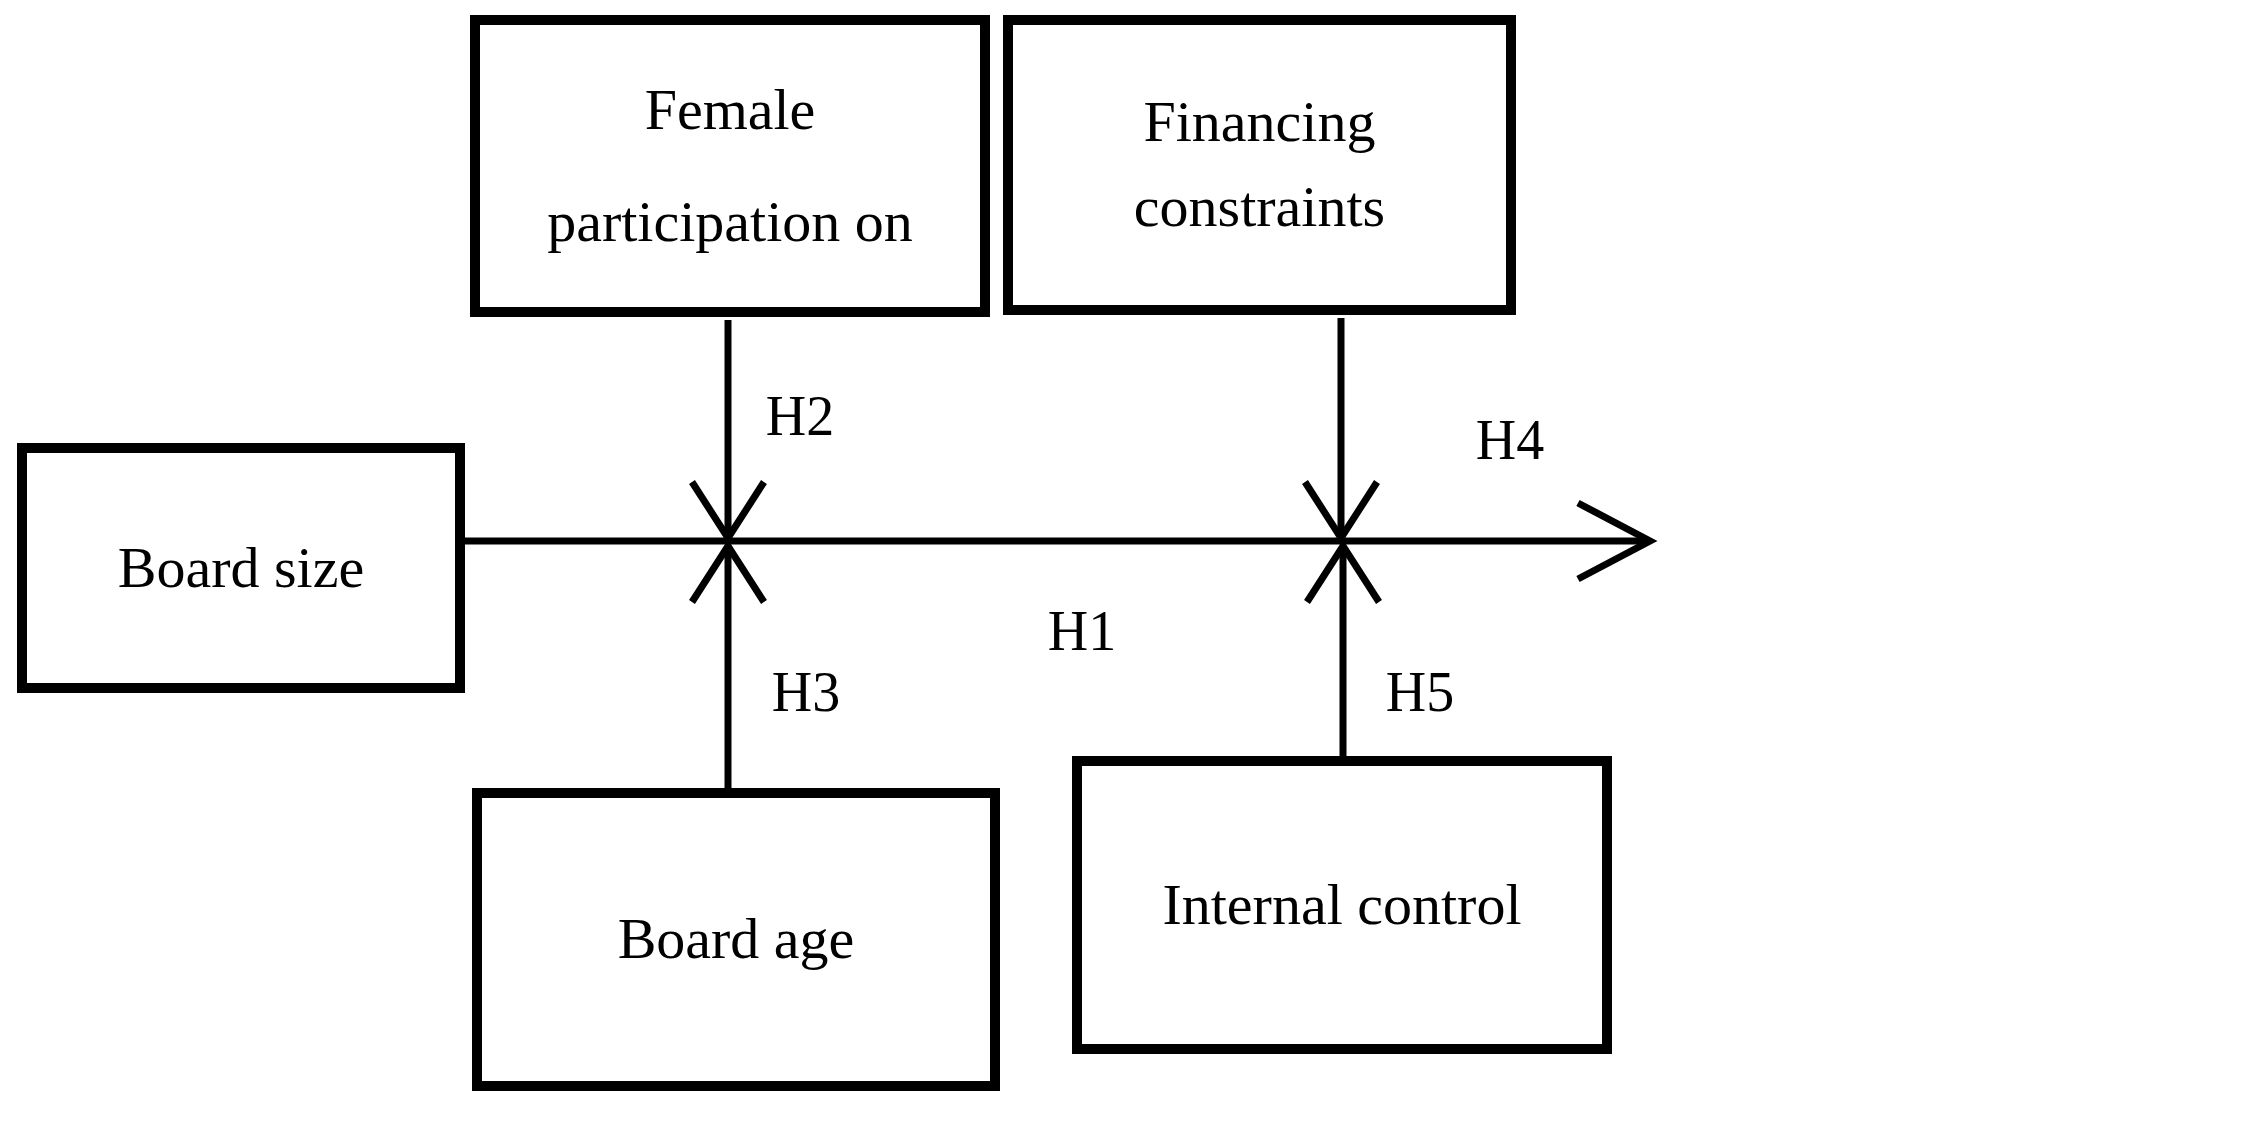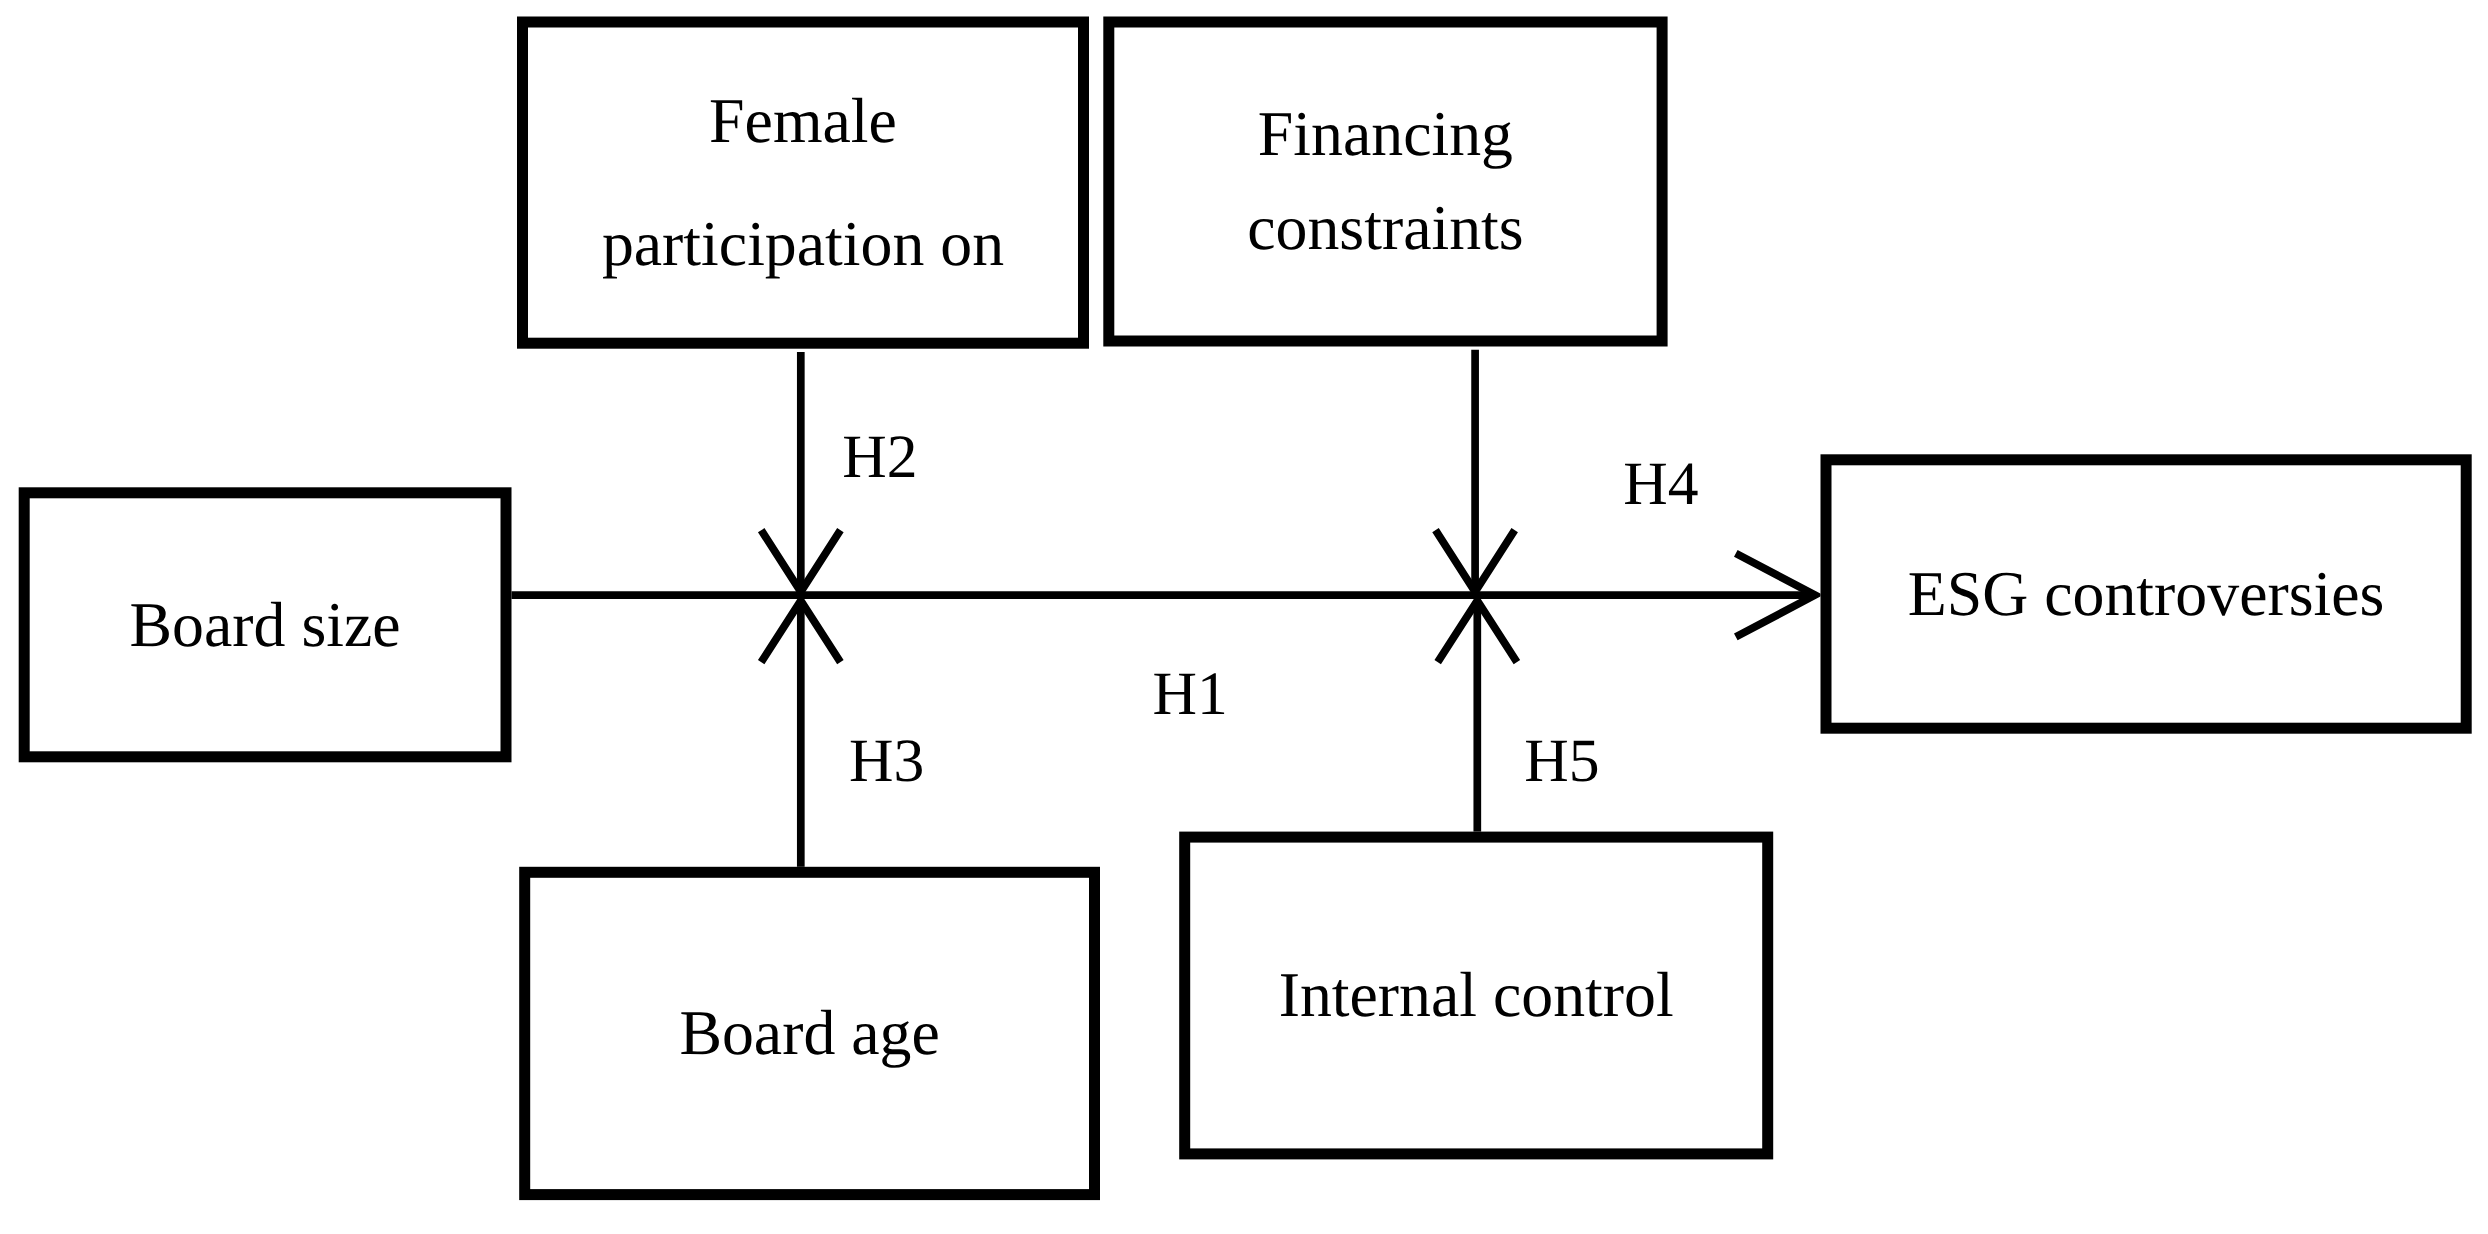--- a/index.html
+++ b/index.html
@@ -70,23 +70,20 @@
   <div class="node" id="n-female">
     <span>Female</span>
     <span>participation on</span>
   </div>
 
   <div class="node" id="n-financing">
     <span>Financing</span>
     <span>constraints</span>
   </div>
 
-  <div class="node" id="n-esg">
-    <span>ESG controversies</span>
-  </div>
 
   <div class="node" id="n-board-age">
     <span>Board age</span>
   </div>
 
   <div class="node" id="n-internal-control">
     <span>Internal control</span>
   </div>
 
   <span class="hlabel" id="h1">H1</span>

